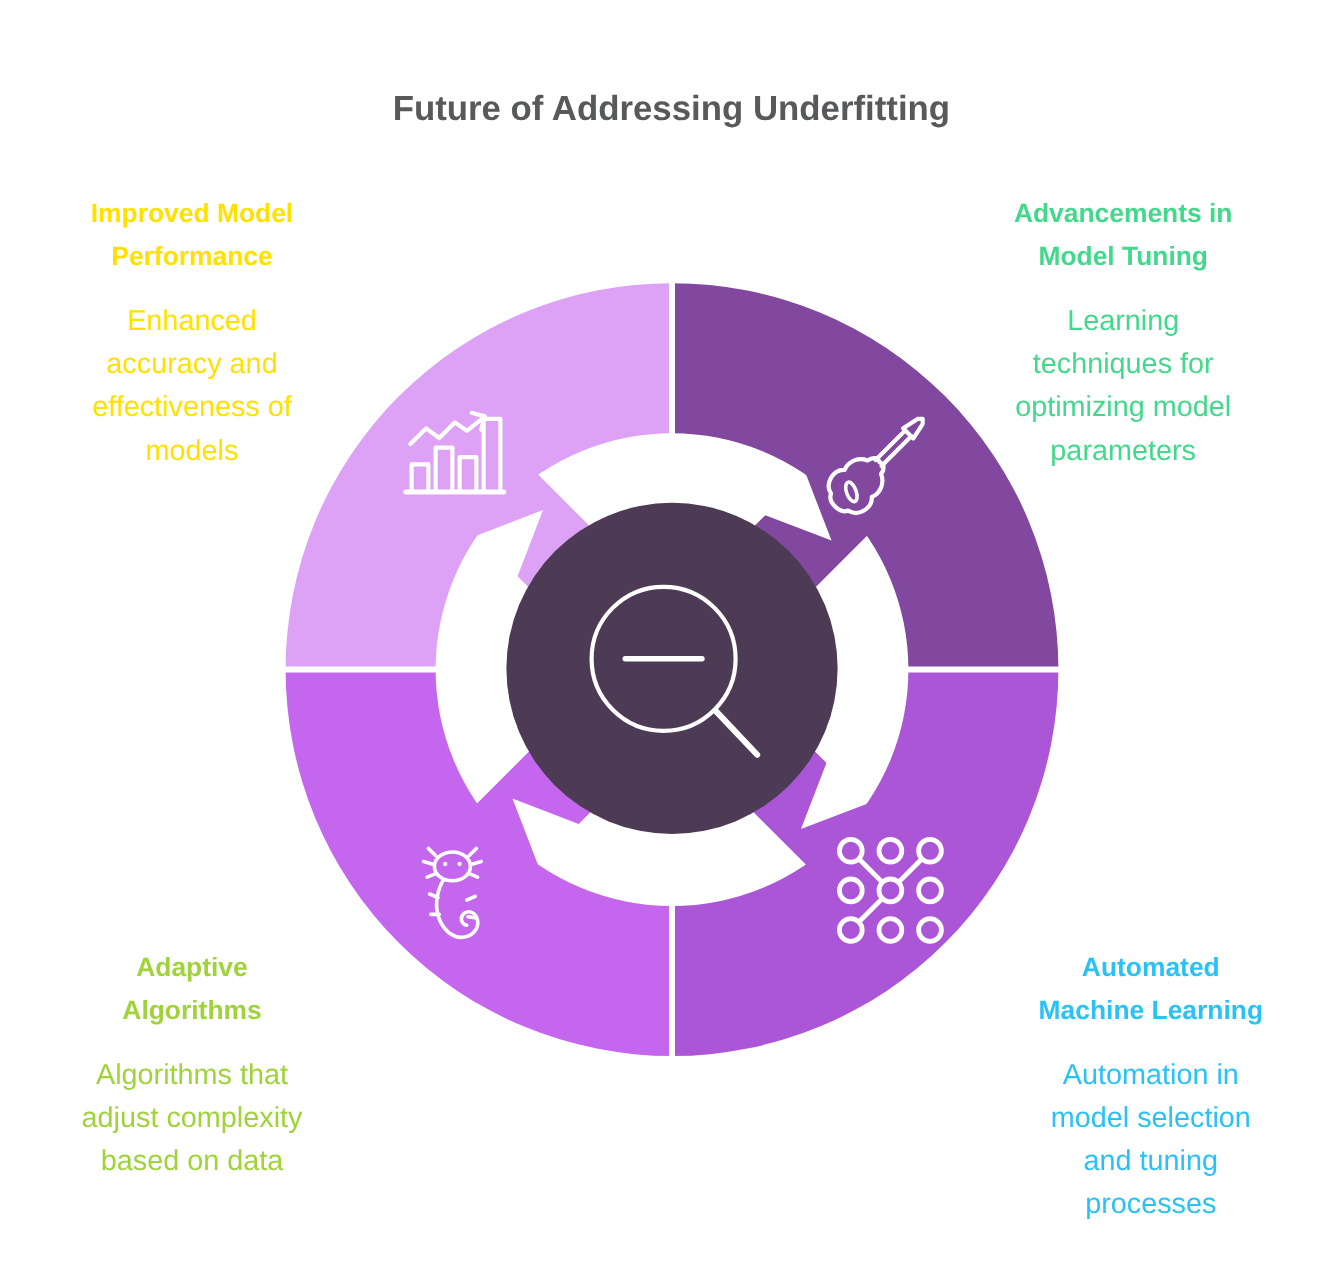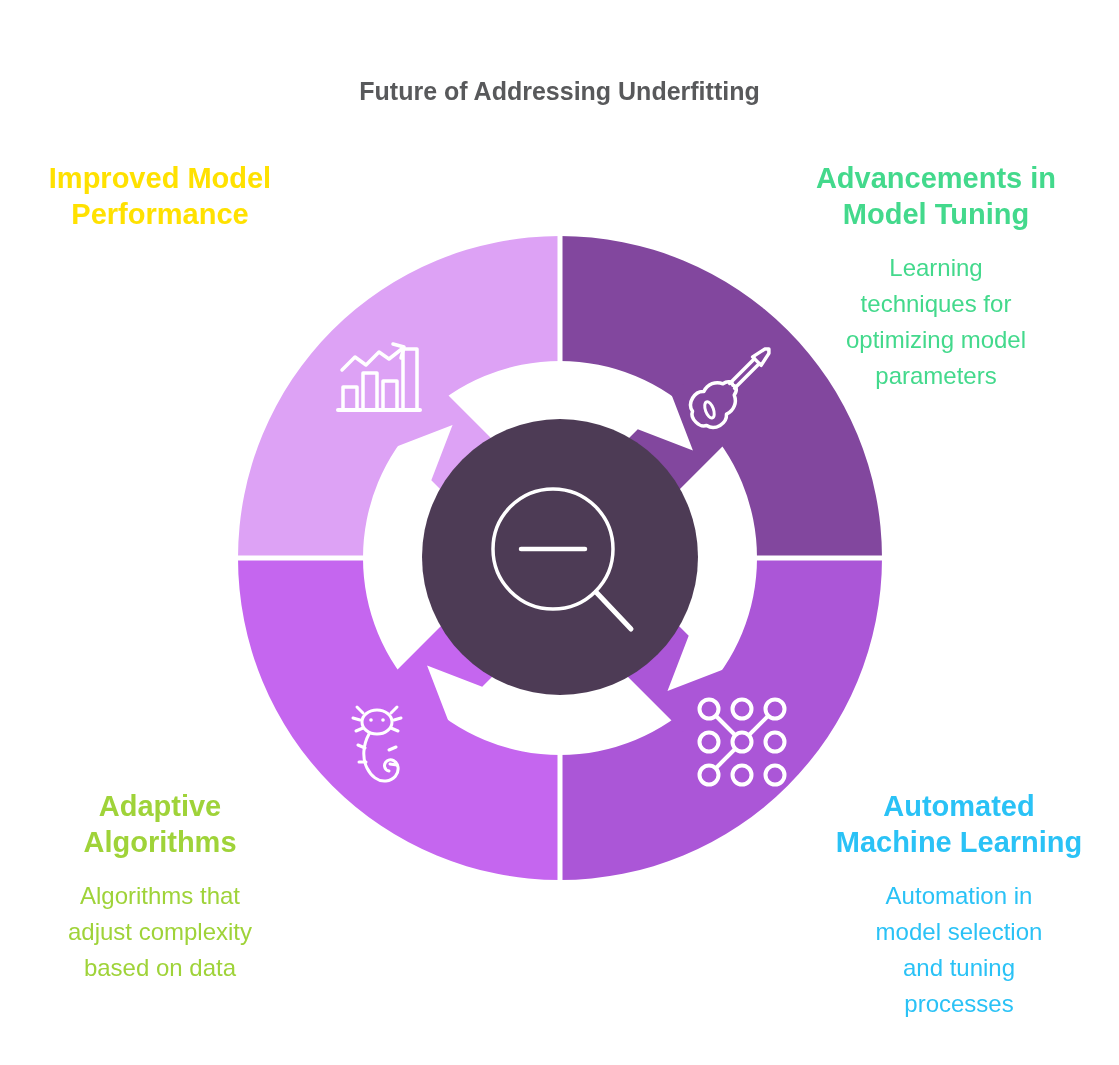--- a/index.html
+++ b/index.html
@@ -1,39 +1,43 @@
 <!DOCTYPE html>
 <html><head>
 <meta charset="utf-8">
 <style>
   html,body{margin:0;padding:0;background:#ffffff;}
   #stage{position:relative;width:1119px;height:1065px;background:#ffffff;overflow:hidden;
          font-family:"Liberation Sans",sans-serif;}
   .title{position:absolute;left:0;top:76px;width:1119px;text-align:center;
-         font-size:25px;font-weight:bold;color:#58595b;line-height:30px;}
+         font-size:29px;font-weight:bold;color:#58595b;line-height:30px;}
   .label{position:absolute;width:320px;text-align:center;white-space:pre-line;}
-  .label .hd{font-size:29px;font-weight:bold;line-height:36px;}
+  .label .hd{font-size:22px;font-weight:bold;line-height:36px;}
   .label .ds{font-size:24px;font-weight:normal;line-height:36px;}
   .pos-tl{left:0;top:142px;}
   .pos-tr{left:776px;top:142px;}
   .pos-bl{left:0;top:770px;}
   .pos-br{left:799px;top:770px;}
   svg{position:absolute;left:0;top:0;}
   .oline{fill:none;stroke:#ffffff;stroke-linecap:round;stroke-linejoin:round;}
 </style>
 </head>
 <body>
 
 <div id="stage">
 
   <div class="title">Future of Addressing Underfitting</div>
 
   <div class="label pos-tl" style="color: rgb(255, 225, 0);">
     <div class="hd">Improved Model
 Performance</div>
+    <div class="ds">Enhanced
+accuracy and
+effectiveness of
+models</div>
   </div>
 
   <div class="label pos-tr" style="color: rgb(67, 217, 140);">
     <div class="hd">Advancements in
 Model Tuning</div>
     <div class="ds">Learning
 techniques for
 optimizing model
 parameters</div>
   </div>

